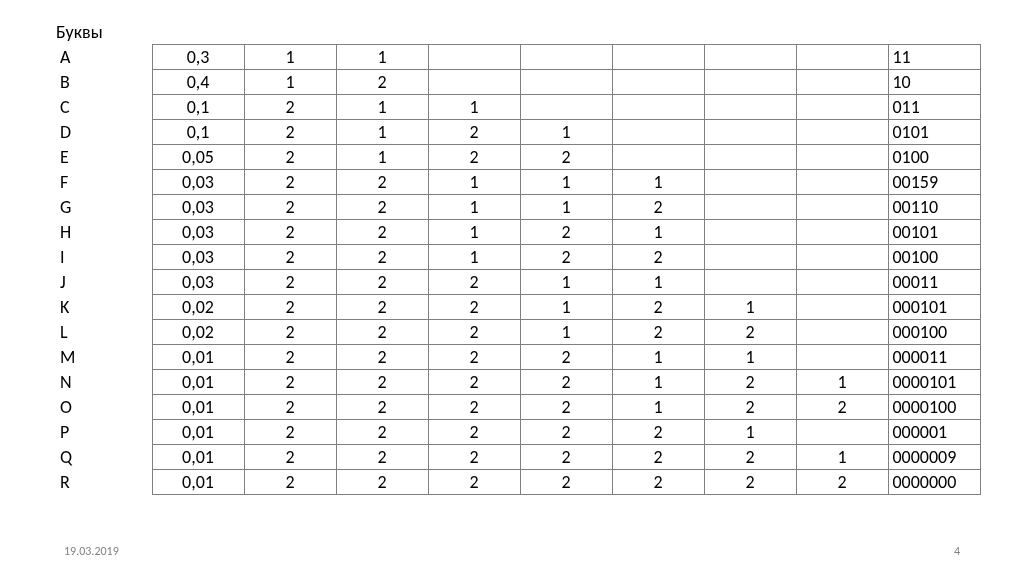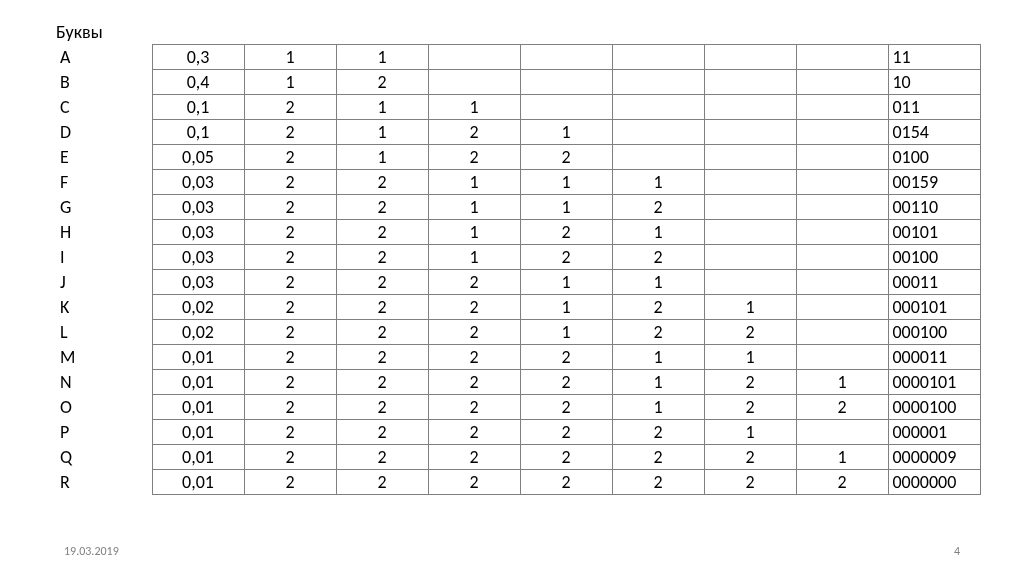--- a/index.html
+++ b/index.html
@@ -135,21 +135,21 @@
         <tr>
           <td class="letter">D</td>
           <td class="cell">0,1</td>
           <td class="cell">2</td>
           <td class="cell">1</td>
           <td class="cell">2</td>
           <td class="cell">1</td>
           <td class="cell"></td>
           <td class="cell"></td>
           <td class="cell"></td>
-          <td class="cell code-cell">0154</td>
+          <td class="cell code-cell">0101</td>
         </tr>
         <tr>
           <td class="letter">E</td>
           <td class="cell">0,05</td>
           <td class="cell">2</td>
           <td class="cell">1</td>
           <td class="cell">2</td>
           <td class="cell">2</td>
           <td class="cell"></td>
           <td class="cell"></td>

